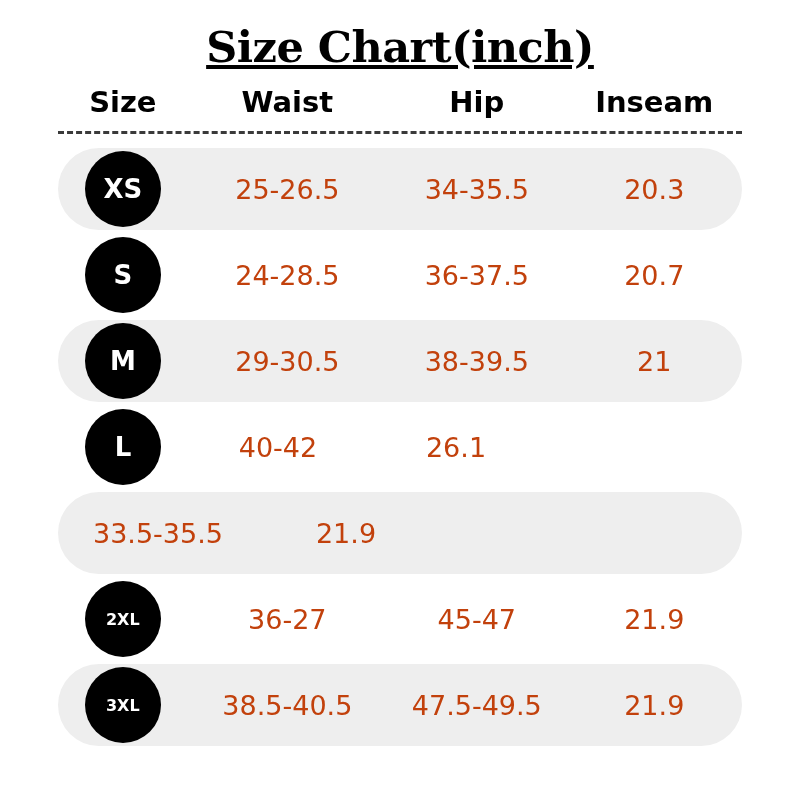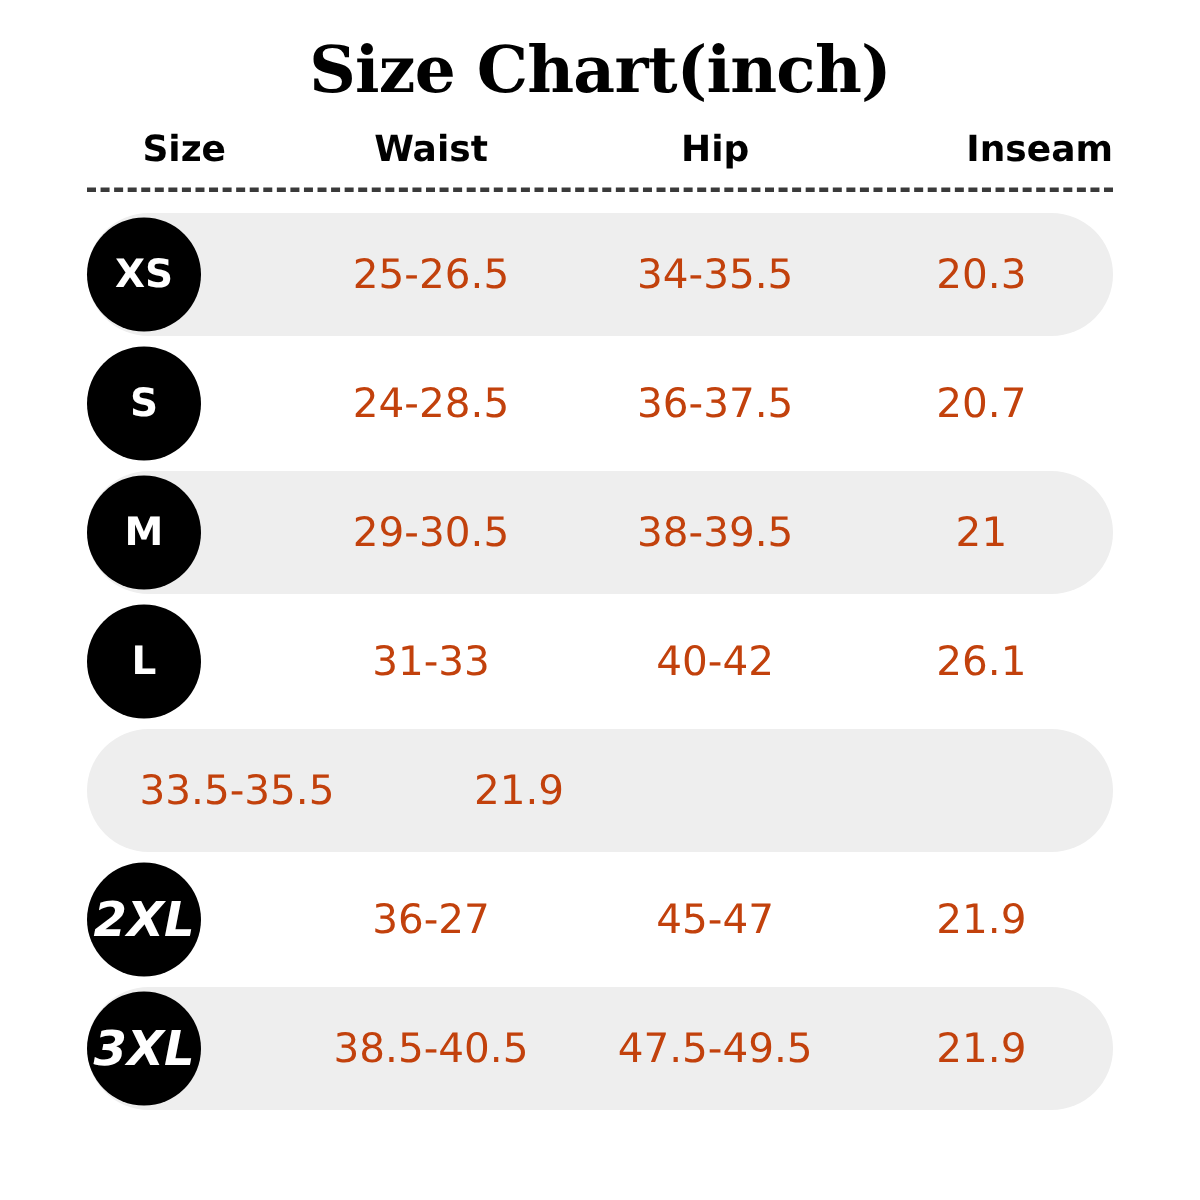--- a/index.html
+++ b/index.html
@@ -22,37 +22,38 @@
   }
   .chart-title {
     text-align: center;
     font-family: "DejaVu Serif", serif;
     font-weight: bold;
     font-size: 43px;
     letter-spacing: -0.5px;
     margin: 0;
     padding-top: 26px;
     line-height: 1;
+    text-decoration: underline;
   }
   .header-row {
     display: flex;
     align-items: baseline;
     padding: 16px 0 0 0;
     margin: 0 58px 0 58px;
   }
   .header-cell {
     font-family: "DejaVu Sans", sans-serif;
     font-weight: bold;
-    font-size: 24px;
+    font-size: 29px;
     text-align: center;
   }
   .col-size   { width: 130px; text-align: center; }
   .col-waist  { width: 200px; }
   .col-hip    { width: 180px; }
-  .col-inseam { width: 176px; text-align: right; }
+  .col-inseam { width: 176px; }
 
   .divider {
     margin: 12px 58px 0 58px;
     border-top: 3px dashed #3a3a3a;
     height: 0;
   }
 
   .rows {
     margin: 14px 0 0 0;
     padding: 0;
@@ -68,37 +69,38 @@
   .row.shaded {
     background: #eeeeee;
   }
   .row.plain {
     background: #ffffff;
   }
   .badge-wrap {
     width: 130px;
     display: flex;
     align-items: center;
+    justify-content: center;
   }
   .badge {
     width: 76px;
     height: 76px;
     border-radius: 50%;
     background: #000000;
     color: #ffffff;
     display: flex;
     align-items: center;
     justify-content: center;
     font-family: "DejaVu Sans", sans-serif;
     font-weight: bold;
     font-size: 26px;
     letter-spacing: 0px;
     box-sizing: border-box;
   }
-  .badge.small-text { font-size: 32px; font-style: italic; }
+  .badge.small-text { font-size: 16px; }
   .cell {
     font-family: "DejaVu Sans", sans-serif;
     font-size: 27px;
     text-align: center;
     color: #c2410c;
   }
 </style>
 </head>
 <body>
 
@@ -137,21 +139,20 @@
           <div class="badge">M</div>
         </div>
         <div class="cell col-waist">29-30.5</div>
         <div class="cell col-hip">38-39.5</div>
         <div class="cell col-inseam">21</div>
       </div>
       <div class="row plain">
         <div class="badge-wrap">
           <div class="badge">L</div>
         </div>
-        <div class="cell col-waist">31-33</div>
         <div class="cell col-hip">40-42</div>
         <div class="cell col-inseam">26.1</div>
       </div>
       <div class="row shaded">
         <div class="cell col-waist">33.5-35.5</div>
         <div class="cell col-inseam">21.9</div>
       </div>
       <div class="row plain">
         <div class="badge-wrap">
           <div class="badge small-text">2XL</div>

